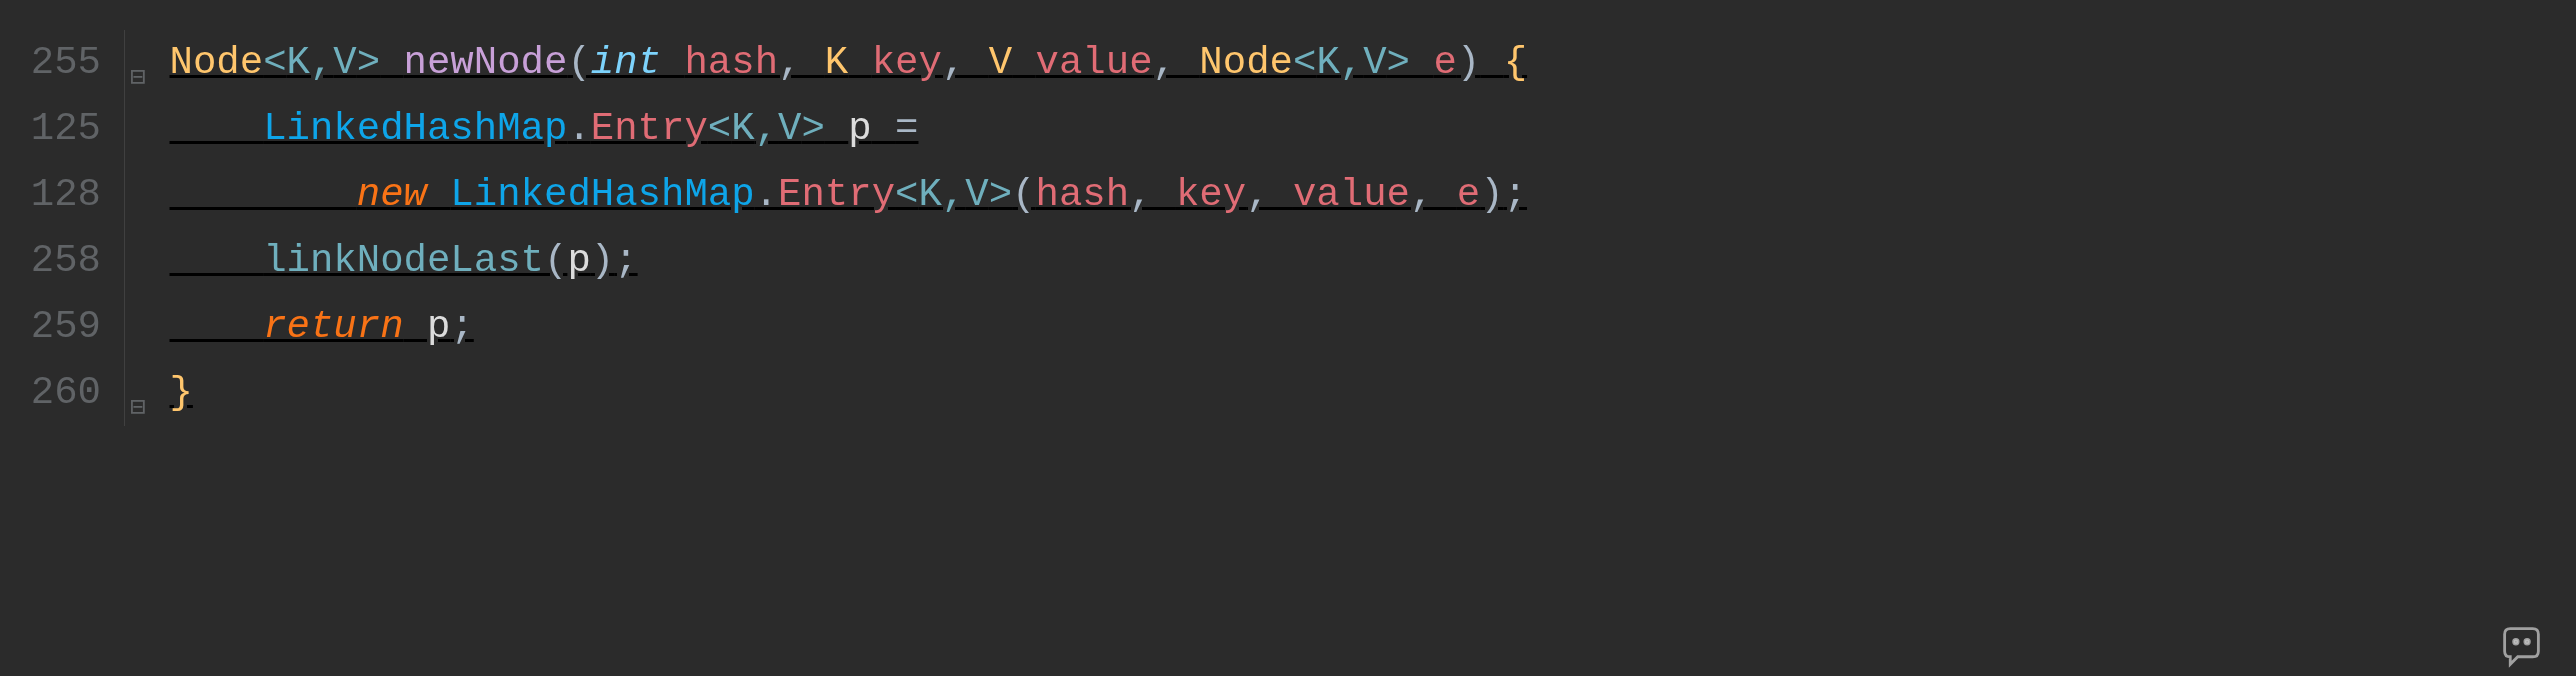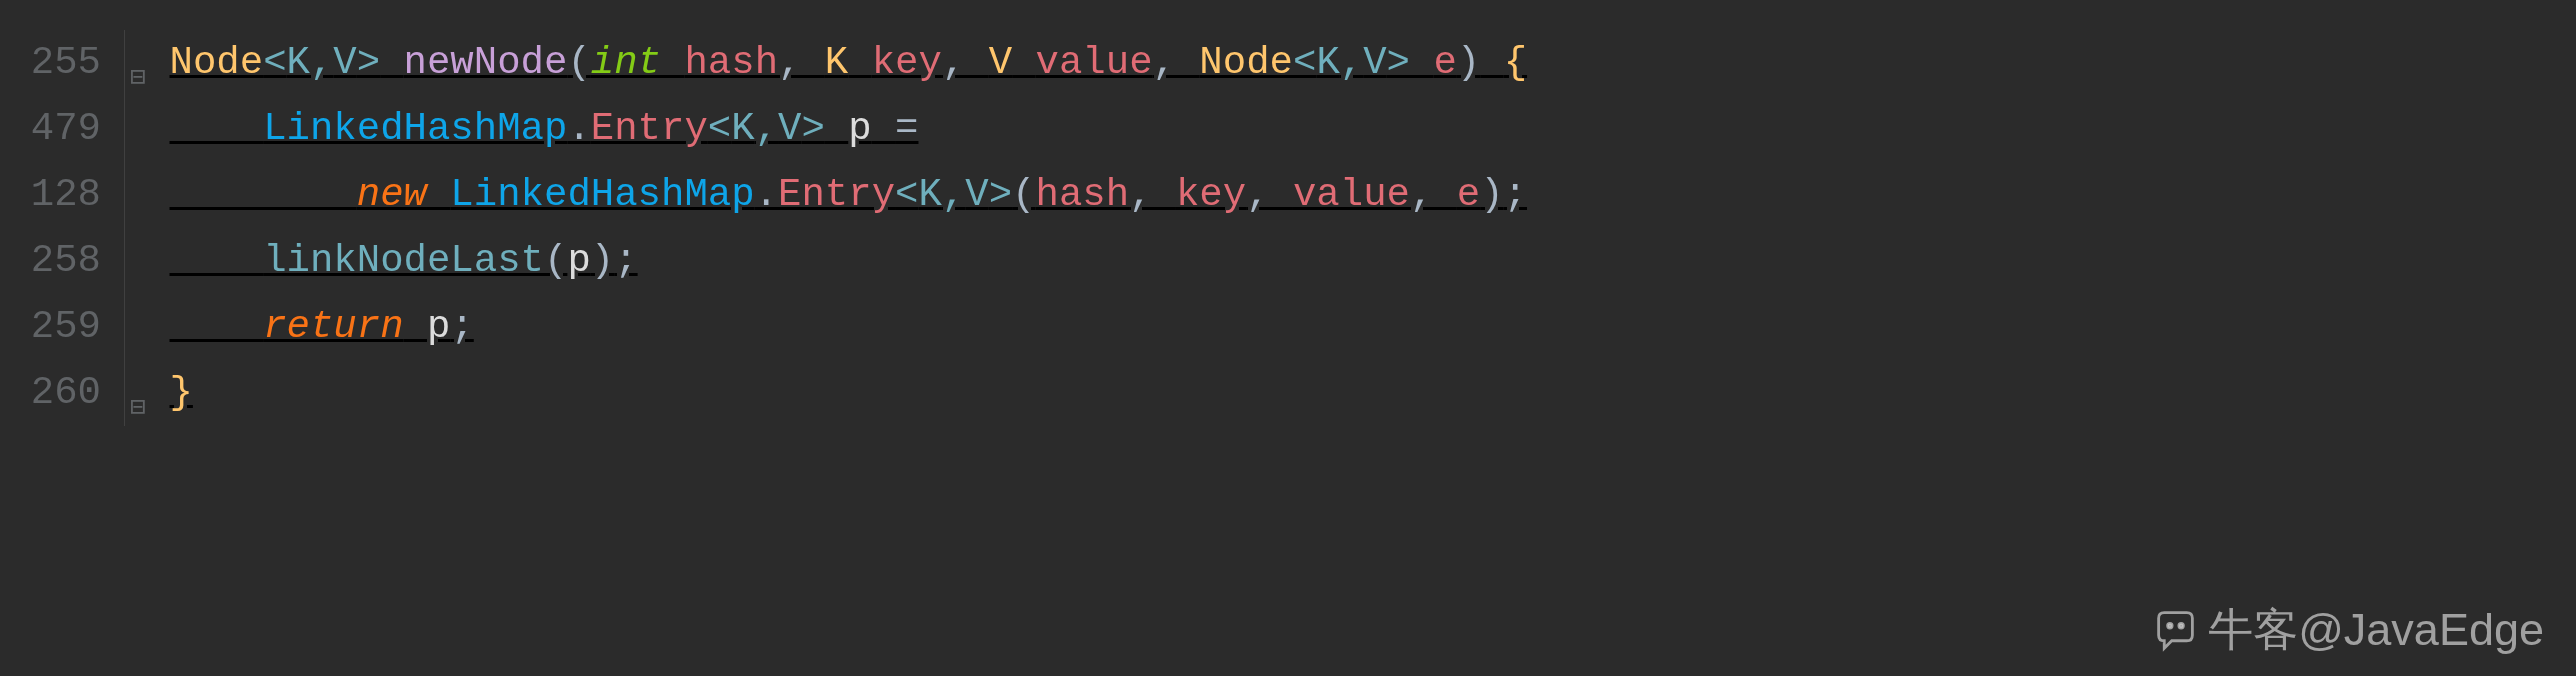--- a/index.html
+++ b/index.html
@@ -72,21 +72,21 @@
     .code-line {
       height: 66px;
       display: flex;
       align-items: center;
       white-space: pre;
       padding-left: 6.5px;
       text-decoration: underline;
     }
     .tok-type { color: #ffc66d; }
     .tok-method { color: #c8a0d8; }
-    .tok-keyword-type { color: #84cc16; font-style: italic; }
+    .tok-keyword-type { color: #7dd3fc; font-style: italic; }
     .tok-keyword { color: #f97316; font-style: italic; }
     .tok-param { color: #e06c75; }
     .tok-punct { color: #a9b7c6; }
     .tok-brace { color: #ffc66d; }
     .tok-class { color: #0ea5e9; }
     .tok-dot { color: #a9b7c6; }
     .tok-inner { color: #e06c75; }
     .tok-generic { color: #6fafbd; }
     .tok-var { color: #dcdcdc; }
     .tok-call { color: #6fafbd; }
@@ -115,21 +115,21 @@
       <span>255</span>
       <span class="gutter-icon">
         <svg width="36" height="36" viewBox="0 0 24 24">
           <path d="M4 12 L10 12 M7 9 L4 12 L7 15" stroke="#4a88c7" stroke-width="2" fill="none"></path>
           <circle cx="16" cy="12" r="6" fill="#c75450"></circle>
           <path d="M16 9 L16 15 M13 12 L16 9 L19 12" stroke="#fff" stroke-width="1.5" fill="none"></path>
         </svg>
       </span>
     </div>
     <div class="gutter-line">
-        <span>479</span>
+        <span>125</span>
       </div>
     <div class="gutter-line">
         <span>128</span>
       </div>
     <div class="gutter-line">
         <span>258</span>
       </div>
     <div class="gutter-line">
         <span>259</span>
       </div>
@@ -177,15 +177,14 @@
 </div>
 
 <div class="watermark">
   <span class="wm-icon">
     <svg width="45" height="45" viewBox="0 0 24 24" fill="none" stroke="rgba(200,200,200,0.75)" stroke-width="1.5">
       <path d="M3 6 Q3 3 6 3 L18 3 Q21 3 21 6 L21 15 Q21 18 18 18 L10 18 L6 22 L6 18 Q3 18 3 15 Z"></path>
       <circle cx="9" cy="10" r="1.2" fill="rgba(200,200,200,0.75)"></circle>
       <circle cx="15" cy="10" r="1.2" fill="rgba(200,200,200,0.75)"></circle>
     </svg>
   </span>
-  <span>牛客@JavaEdge</span>
 </div>
 
 
 </body></html>

